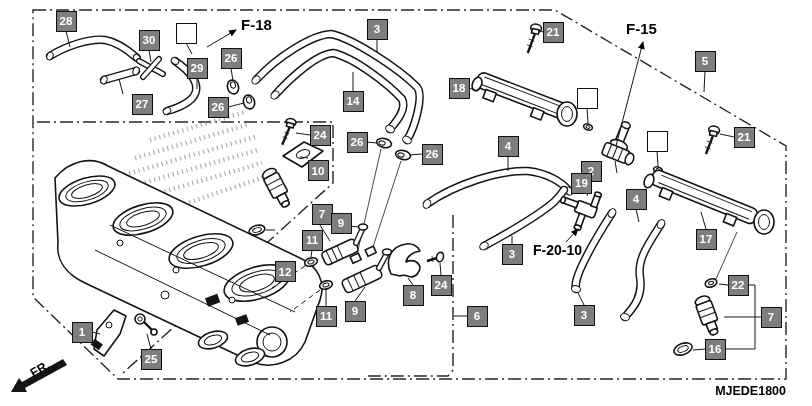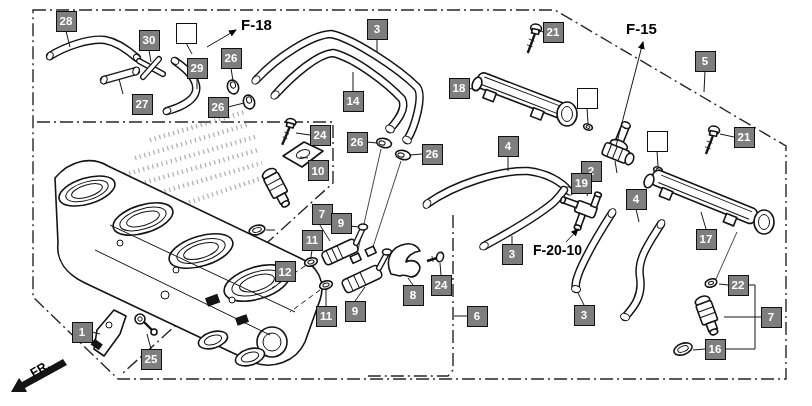--- a/index.html
+++ b/index.html
@@ -436,13 +436,14 @@
       <div class="callout" style="left: 71.5px; top: 321.5px;">1</div>
       <div class="callout" style="left: 140.5px; top: 348.5px;">25</div>
     </div>
 
   <div class="ref" id="ref-f18" style="left:241px;top:16px">F-18</div>
   <div class="ref" id="ref-f15" style="left:626px;top:20px">F-15</div>
   <div class="ref" id="ref-f1510" style="left:533px;top:242px">F-20-10</div>
 
   <div id="fr-label">FR.</div>
 
+  <div id="diagram-code">MJEDE1800</div>
 </div>
 
 </body></html>

